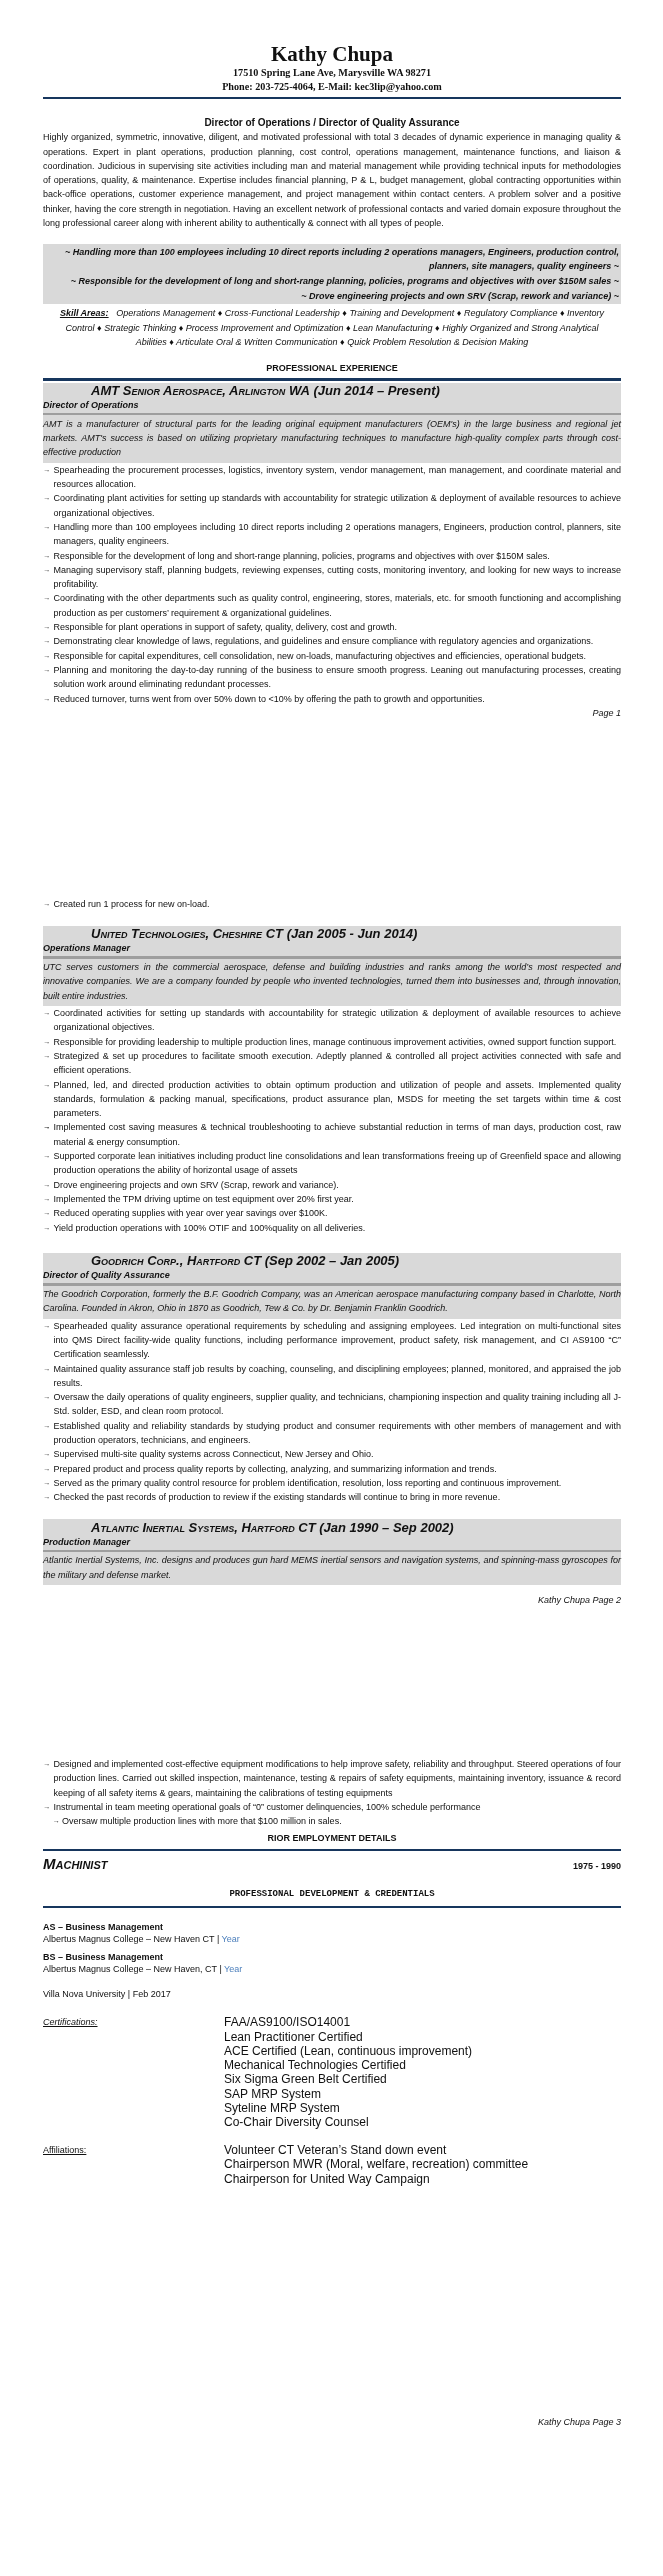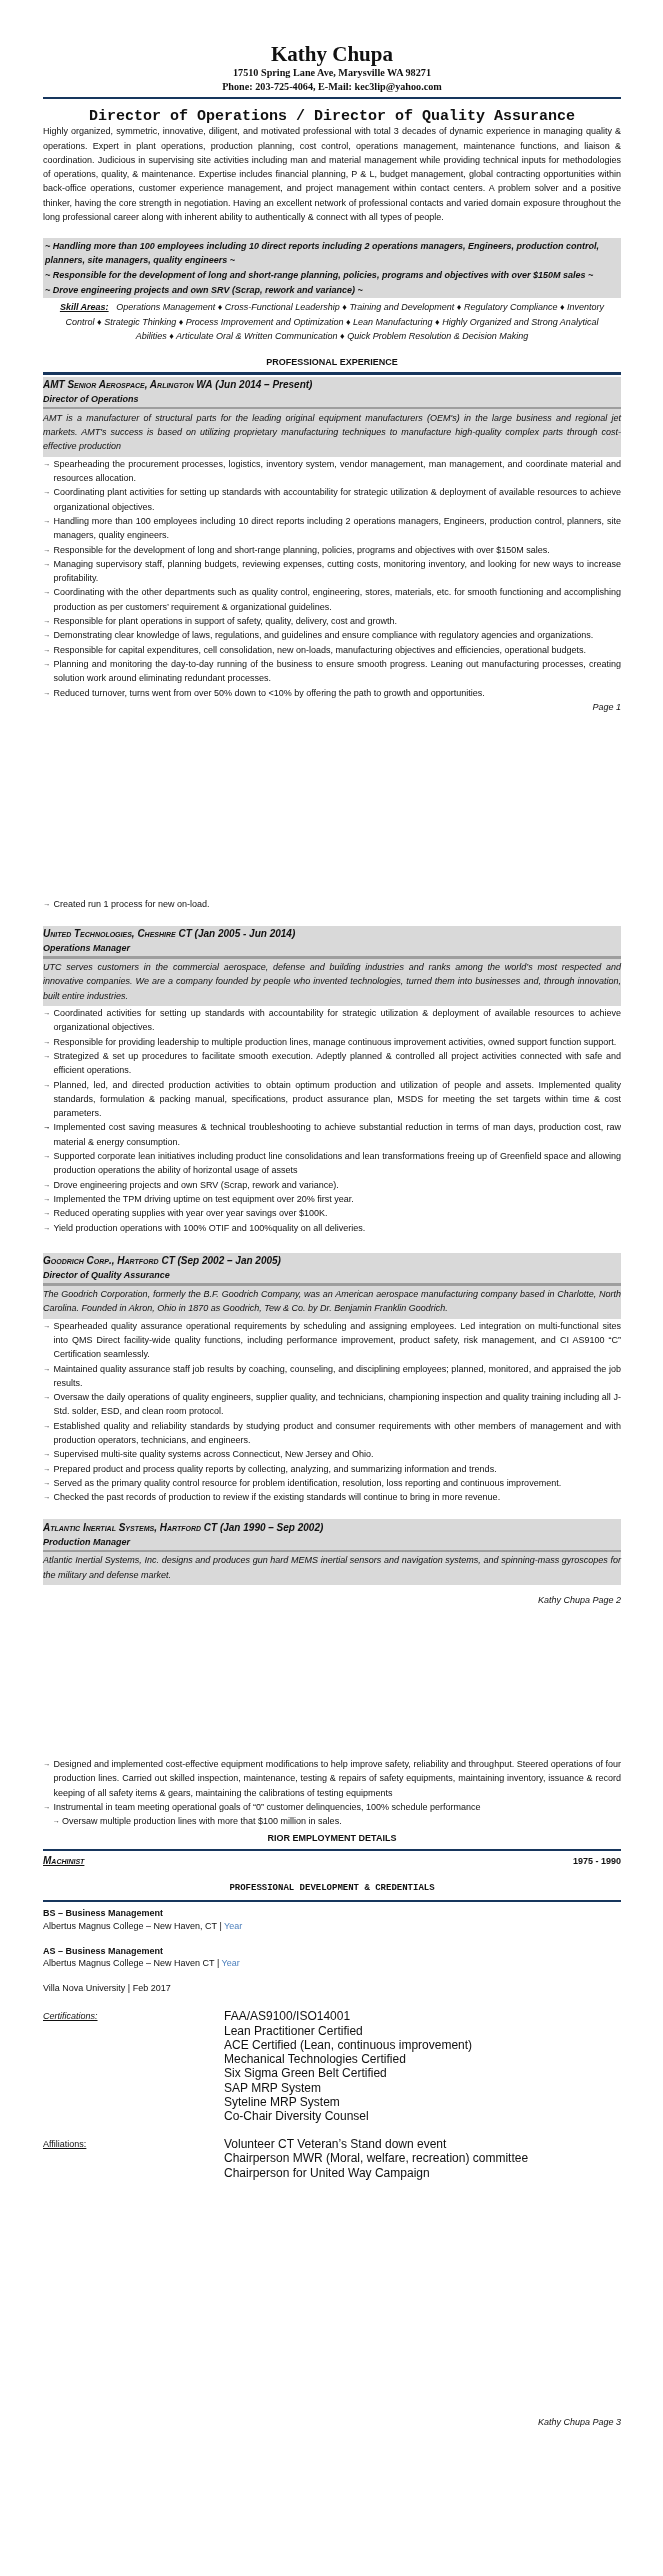--- a/index.html
+++ b/index.html
@@ -3,42 +3,42 @@
   <meta charset="utf-8">
   <style>
     html, body { margin: 0; padding: 0; background: #ffffff; }
     body { width: 664px; height: 2576px; position: relative; color: #111; font-family: "Liberation Sans", sans-serif; }
     .page { position: absolute; left: 43px; width: 578px; }
     .serif { font-family: "Liberation Serif", serif; }
     .center { text-align: center; }
     .name { font-size: 21px; font-weight: bold; line-height: 23px; margin-top: 39px; }
     .addr { font-size: 10.2px; font-weight: bold; line-height: 14px; }
     .rule { height: 2.1px; background: #17365d; margin: 0; }
-    .headline { font-size: 15px; font-weight: bold; line-height: 15.6px; margin-top: 10px; font-family: Liberation Mono, monospace; }
+    .headline { font-size: 10px; font-weight: bold; line-height: 15.6px; margin-top: 16px; }
     .para { font-size: 9px; line-height: 14.3px; text-align: justify; }
     .box { background: #d9d9d9; }
     .highlights { padding: 1px 2.1px; margin-top: 13.5px; }
-    .highlights div { font-size: 9px; font-weight: bold; font-style: italic; line-height: 14.6px; text-align: left; }
+    .highlights div { font-size: 9px; font-weight: bold; font-style: italic; line-height: 14.6px; text-align: right; }
     .skills { font-size: 9px; font-style: italic; line-height: 14.3px; text-align: center; padding: 2.1px 10.4px 0; }
     .skills .lbl { font-weight: bold; text-decoration: underline; font-style: italic; }
     .sect { font-size: 9px; font-weight: bold; line-height: 14.6px; text-align: center; margin-top: 7.3px; }
     .job-head { padding: 1.6px 0 2.1px; margin-top: 2.1px; }
-    .job-head .co { font-size: 10px; font-weight: bold; font-style: italic; line-height: 14px; }
+    .job-head .co { font-size: 13px; font-weight: bold; font-style: italic; line-height: 14px; padding-left: 48px; }
     .job-head .co .sc { font-variant: small-caps; }
     .job-head .role { font-size: 9px; font-weight: bold; font-style: italic; line-height: 14px; }
     .greyrule { height: 2.1px; background: #9e9e9e; margin: 1px 0 1px; }
     .desc { font-size: 9px; font-style: italic; line-height: 14.3px; text-align: justify; padding: 0.5px 0 1px; }
     ul.arrows { list-style: none; margin: 0; padding: 0; }
     ul.arrows li { position: relative; padding-left: 10.4px; font-size: 9px; line-height: 14.3px; text-align: justify; }
     ul.arrows li .arw { position: absolute; left: 0; top: 0; font-size: 7.3px; }
     ul.arrows li.sub { padding-left: 19px; }
     ul.arrows li.sub .arw { left: 9.4px; }
     .pageno { font-size: 9px; font-style: italic; text-align: right; line-height: 14.6px; }
     .row { display: flex; justify-content: space-between; align-items: baseline; }
-    .machinist { font-size: 10px; font-weight: bold; font-style: italic; font-variant: small-caps; text-decoration: underline; }
+    .machinist { font-size: 15px; font-weight: bold; font-style: italic; font-variant: small-caps; }
     .years { font-size: 9px; font-weight: bold; }
     .deg { font-size: 9px; font-weight: bold; line-height: 12.5px; }
     .school { font-size: 9px; line-height: 12.5px; }
     .year-link { color: #4f81bd; }
     .grid2 { display: grid; grid-template-columns: 159px 1fr; gap: 22px; }
     .grid2 .lbl { font-size: 9px; font-style: italic; text-decoration: underline; line-height: 14.3px; }
     .grid2 .lbl.up { font-style: normal; }
     .grid2 .items div { font-size: 12px; line-height: 14.3px; }
   </style>
 </head>
@@ -150,27 +150,27 @@
   <div class="sect" style="margin-top:2.1px;">RIOR EMPLOYMENT DETAILS</div>
   <div class="rule" style="margin-top:4.2px;"></div>
   <div class="row" style="margin-top:3.1px;">
     <span class="machinist">Machinist</span>
     <span class="years">1975 - 1990</span>
   </div>
 
   <div class="sect" style="margin-top:15.6px;font-family:Liberation Mono, monospace;">PROFESSIONAL DEVELOPMENT &amp; CREDENTIALS</div>
   <div class="rule" style="margin-top:4.2px;"></div>
 
+  <div style="margin-top:12.5px;">
+    <div class="deg">AS – Business Management</div>
+    <div class="school"><span>Albertus Magnus College – New Haven CT | </span><span class="year-link">Year</span></div>
+  </div>
   <div style="margin-top:5.2px;">
     <div class="deg">BS – Business Management</div>
     <div class="school"><span>Albertus Magnus College – New Haven, CT | </span><span class="year-link">Year</span></div>
-  </div>
-  <div style="margin-top:12.5px;">
-    <div class="deg">AS – Business Management</div>
-    <div class="school"><span>Albertus Magnus College – New Haven CT | </span><span class="year-link">Year</span></div>
   </div>
   <div style="margin-top:12.5px;">
     <div class="school">Villa Nova University | Feb 2017</div>
   </div>
 
   <div class="grid2" style="margin-top:14.6px;">
     <div class="lbl">Certifications:</div>
     <div class="items">
       <div>FAA/AS9100/ISO14001</div>
       <div>Lean Practitioner Certified</div>

